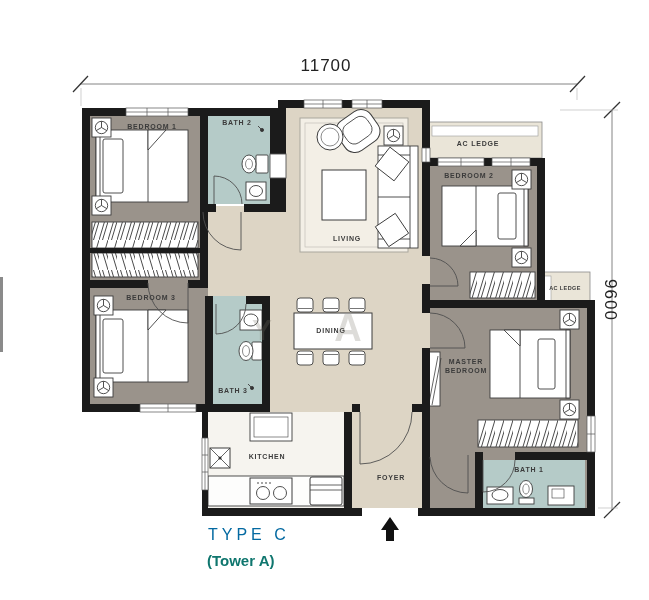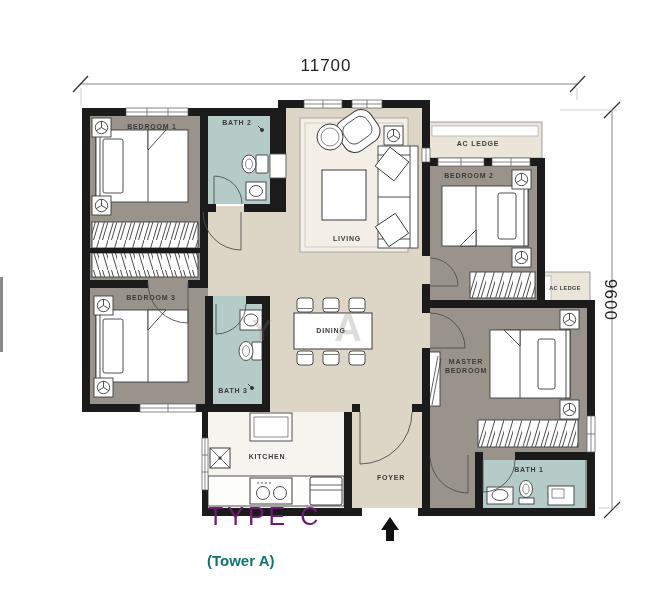--- a/index.html
+++ b/index.html
@@ -7,21 +7,21 @@
          font-family:"Liberation Sans",sans-serif;}
   svg{position:absolute;left:0;top:0;}
   .lbl{position:absolute;transform:translate(-50%,-50%);font-size:7px;letter-spacing:0.8px;
        color:#3b3b3b;font-weight:bold;white-space:nowrap;text-align:center;line-height:1.35;}
   .lbl.small{font-size:5.5px;letter-spacing:0.4px;}
   .dim{position:absolute;transform:translate(-50%,-50%);font-size:17px;color:#222;
        letter-spacing:1px;font-weight:normal;}
   .dim.vert{transform:translate(-50%,-50%) rotate(90deg);}
   .wm{position:absolute;transform:translate(-50%,-50%);color:rgba(120,115,105,0.25);
       font-weight:bold;}
-  #title{position:absolute;left:208px;top:502px;font-size:25px;letter-spacing:4px;color:#701a75;}
+  #title{position:absolute;left:208px;top:526px;font-size:16px;letter-spacing:4px;color:#0369a1;}
   #subtitle{position:absolute;left:207px;top:552px;font-size:15px;font-weight:bold;color:#0f766e;}
 </style>
 </head>
 <body>
 
 <div id="stage">
 
 <svg width="649" height="600" viewBox="0 0 649 600">
   <defs>
     <pattern id="h1" width="9" height="30" patternUnits="userSpaceOnUse">

